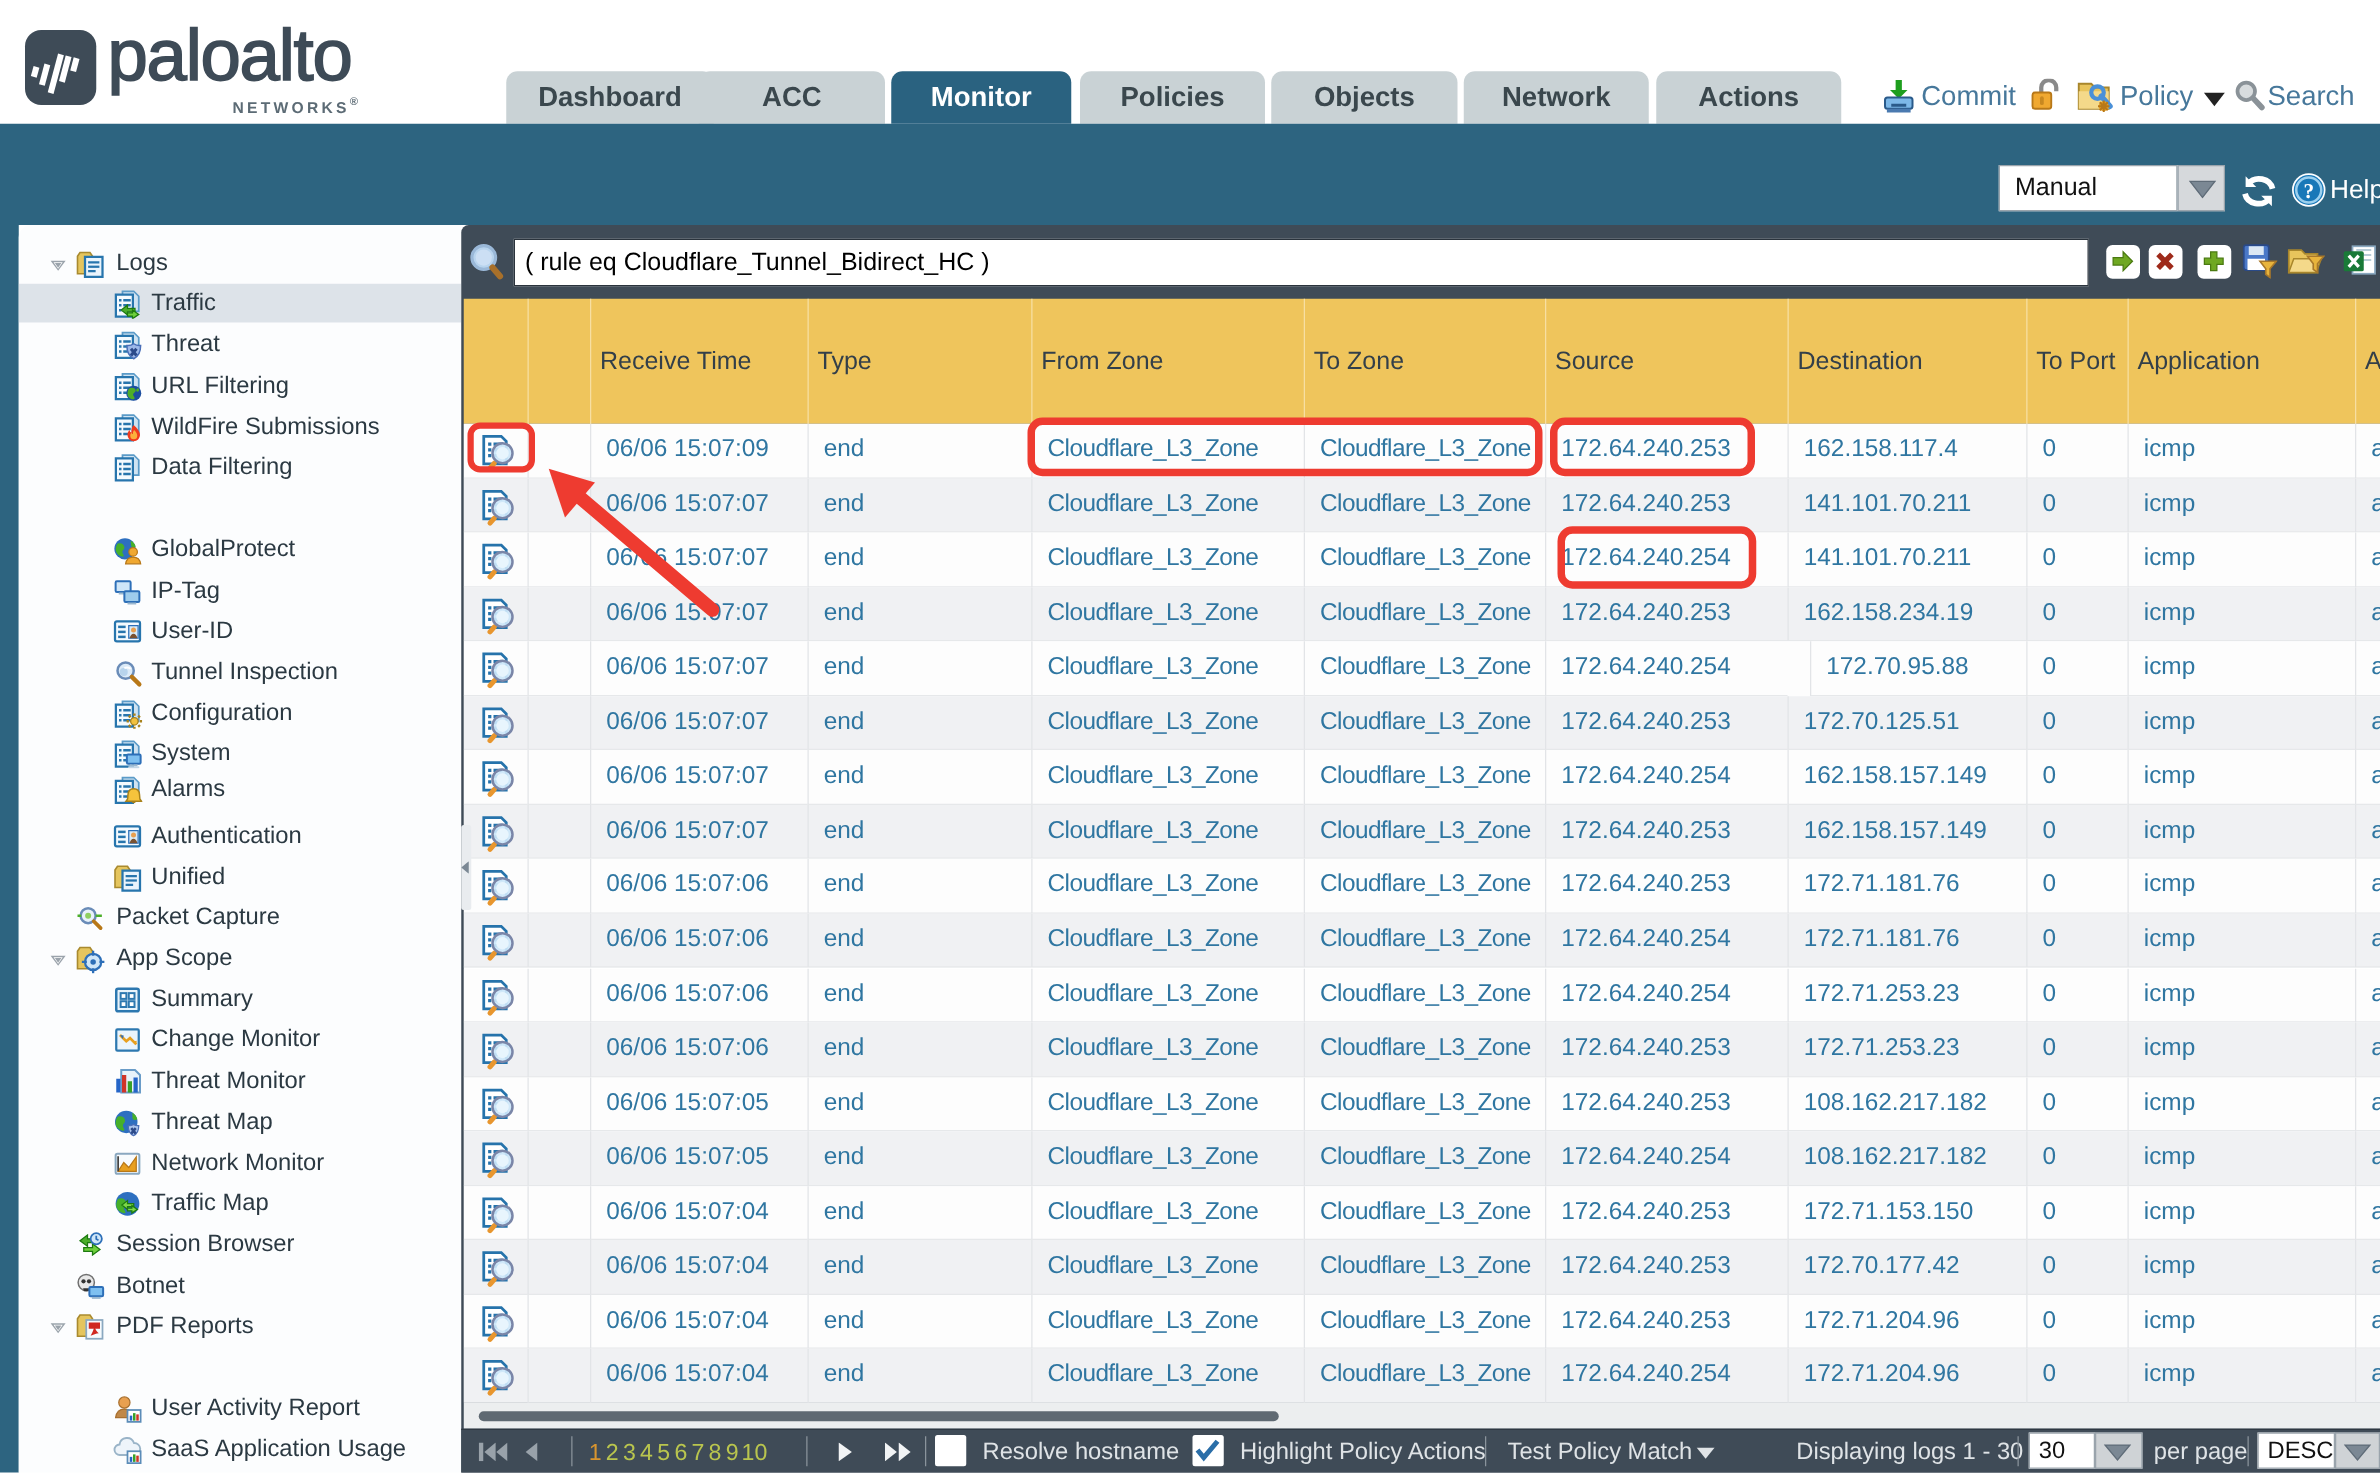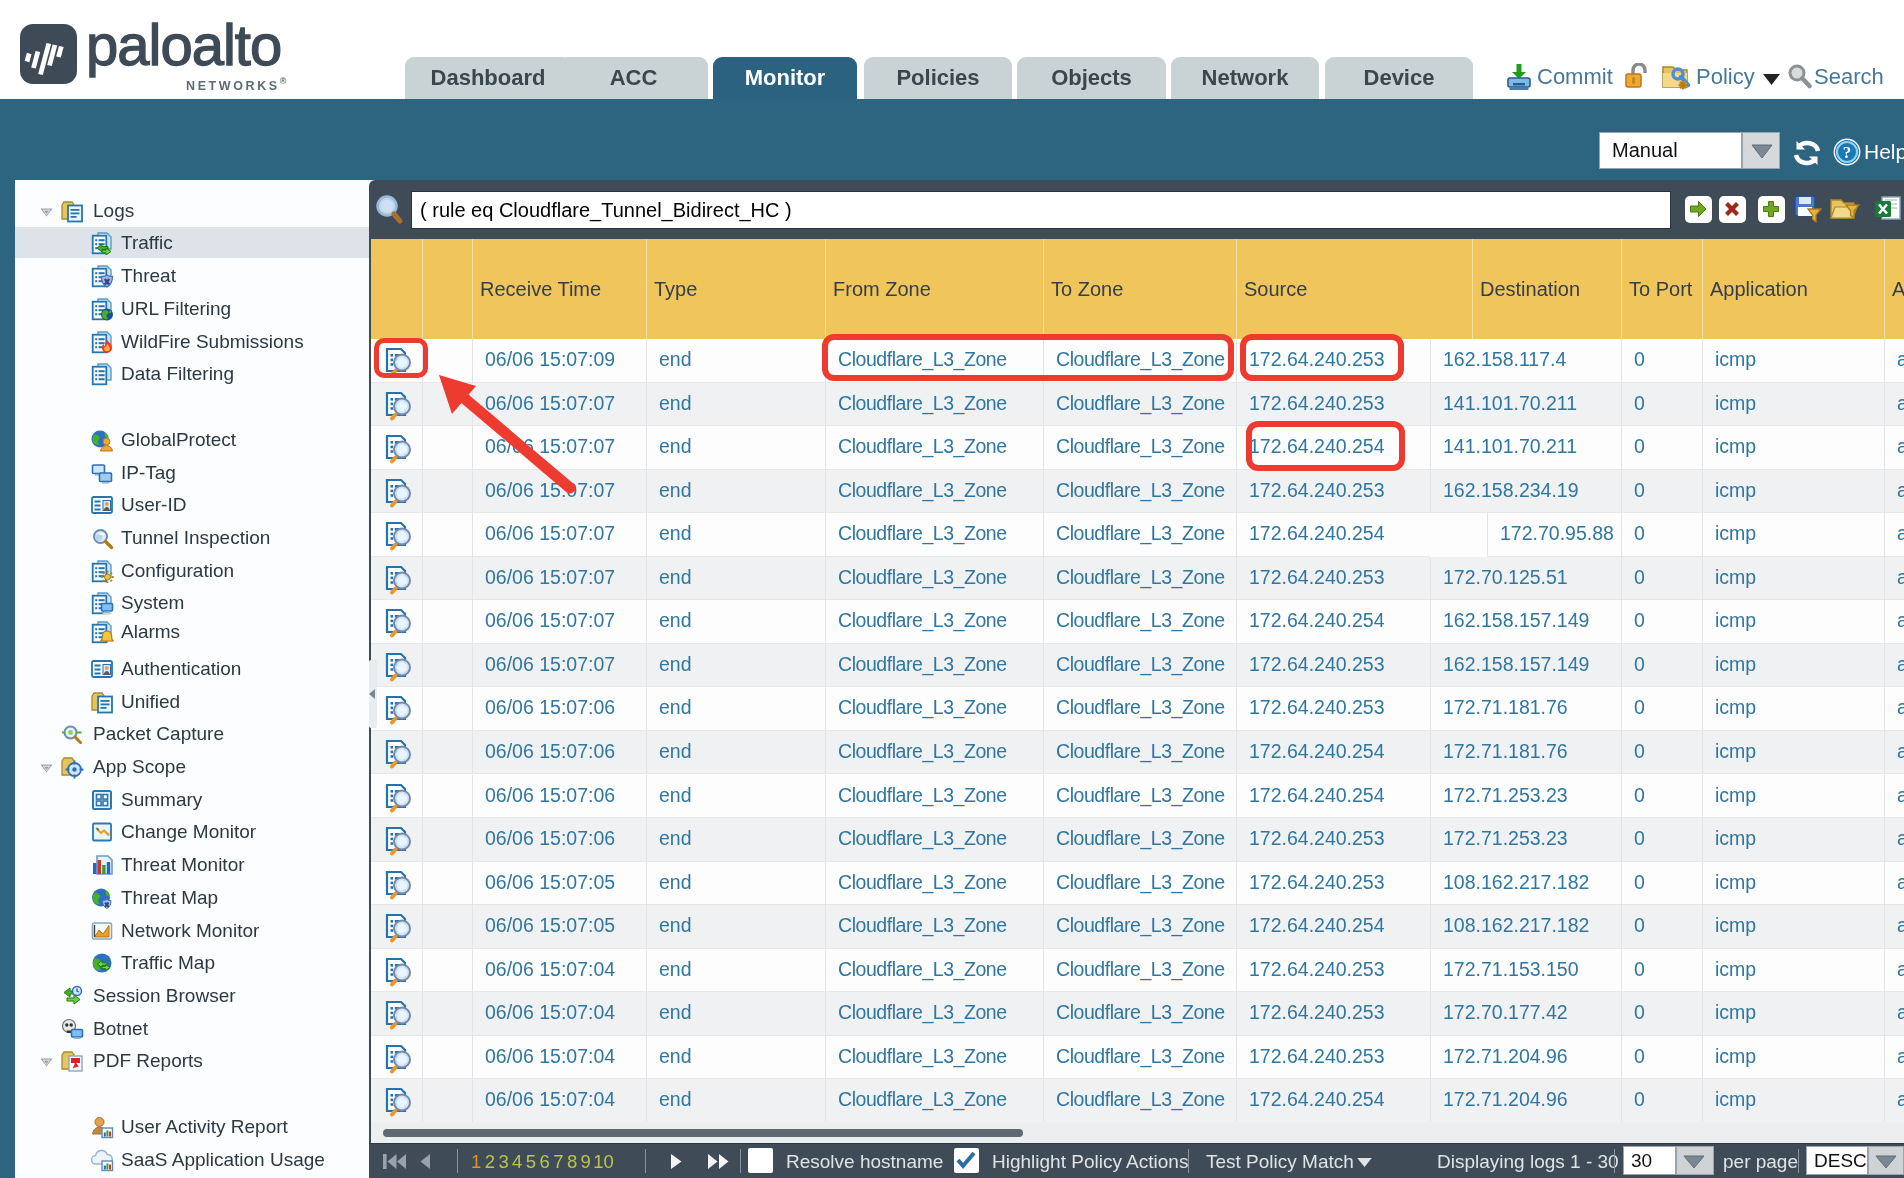--- a/index.html
+++ b/index.html
@@ -90,21 +90,21 @@
       </svg>
     </div>
     <div id="logotxt">paloalto</div>
     <div id="logonet">NETWORKS<span style="font-size:9px;vertical-align:6px;letter-spacing:0">®</span></div>
     <div class="tab" style="left:405px;width:166px">Dashboard</div>
     <div class="tab" style="left:559px;width:149px">ACC</div>
     <div class="tab active" style="left:713px;width:144px">Monitor</div>
     <div class="tab" style="left:864px;width:148px">Policies</div>
     <div class="tab" style="left:1017px;width:149px">Objects</div>
     <div class="tab" style="left:1171px;width:148px">Network</div>
-    <div class="tab" style="left:1325px;width:148px">Device</div>
+    <div class="tab" style="left:1325px;width:148px">Actions</div>
     <div id="hdricons">
       <span class="hic" style="left:1506px"><svg width="26" height="28" viewBox="0 0 26 28">
             <path d="M13 1v9" stroke="#1e9e1e" stroke-width="5"></path>
             <path d="M13 16l-7-7h14z" fill="#1e9e1e"></path>
             <rect x="2" y="15" width="22" height="9" rx="2" fill="#7db8e8" stroke="#2a5a8a" stroke-width="1.6"></rect>
             <rect x="3.5" y="24" width="19" height="3" fill="#4a7ab0"></rect>
             <rect x="7" y="20" width="12" height="2.4" fill="#2a5a8a"></rect>
           </svg></span>
       <span class="hlabel" style="left:1537px">Commit</span>
       <span class="hic" style="left:1624px"><svg width="25" height="28" viewBox="0 0 25 28">
@@ -608,21 +608,21 @@
           <span>From Zone</span>
         </div>
         <div class="hcell" style="left:672px;width:193px">
           <div class="hsep"></div>
           <span>To Zone</span>
         </div>
         <div class="hcell" style="left:865px;width:194px">
           <div class="hsep"></div>
           <span>Source</span>
         </div>
-        <div class="hcell" style="left:1101px;width:191px">
+        <div class="hcell" style="left:1059px;width:191px">
           <div class="hsep"></div>
           <span>Destination</span>
         </div>
         <div class="hcell" style="left:1250px;width:81px">
           <div class="hsep"></div>
           <span>To Port</span>
         </div>
         <div class="hcell" style="left:1331px;width:182px">
           <div class="hsep"></div>
           <span>Application</span>
@@ -843,21 +843,21 @@
           </div>
 <div class="tcell" style="left:454px;width:218px">
             <span class=" style2">Cloudflare_L3_Zone</span>
           </div>
 <div class="tcell" style="left:672px;width:193px">
             <span class=" style2">Cloudflare_L3_Zone</span>
           </div>
 <div class="tcell" style="left:865px;width:194px">
             <span class="">172.64.240.254</span>
           </div>
-<div class="tcell" style="left:1116px;width:191px">
+<div class="tcell" style="left:1077px;width:191px">
             <span class="">172.70.95.88</span>
           </div>
 <div class="tcell" style="left:1250px;width:81px">
             <span class="">0</span>
           </div>
 <div class="tcell" style="left:1331px;width:182px">
             <span class="">icmp</span>
           </div>
 <div class="tcell" style="left:1513px;width:26px">
             <span class="">a</span>

